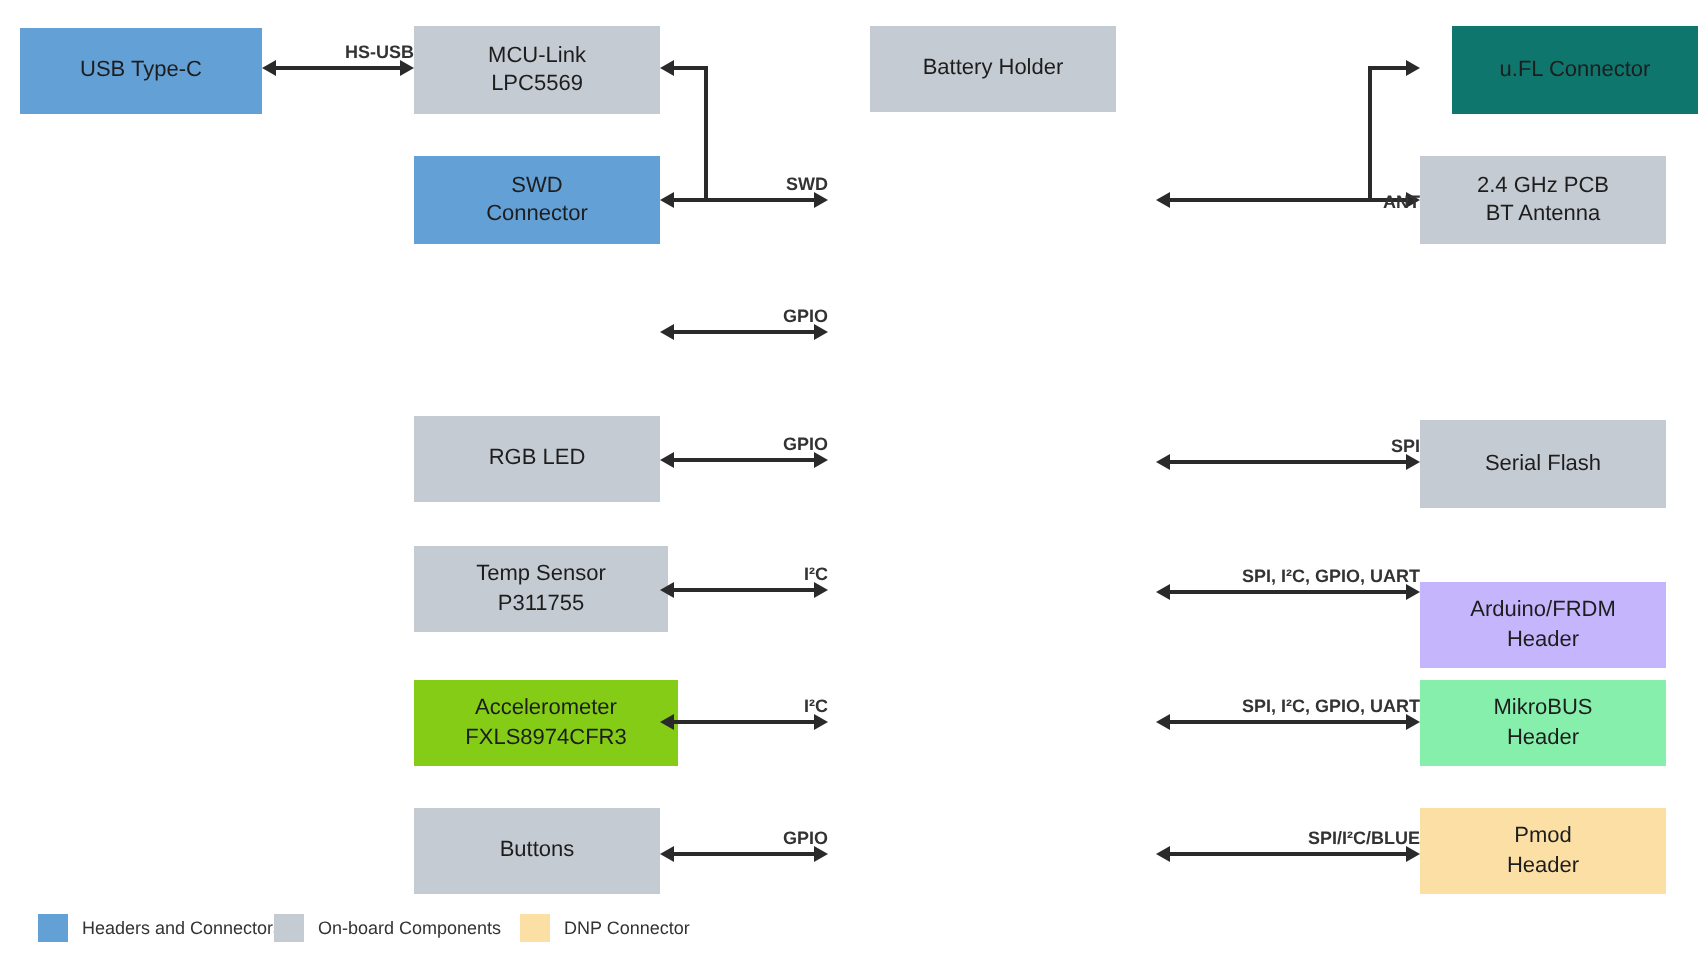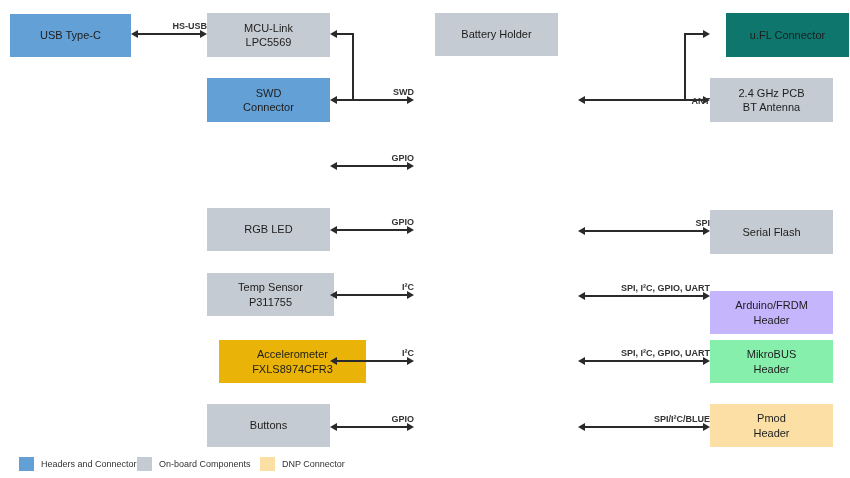--- a/index.html
+++ b/index.html
@@ -41,21 +41,21 @@
 
   <div class="block" style="left: 207px; top: 78px; width: 123px; height: 44px; background-color: rgb(99, 160, 214);">SWD
 Connector</div>
 
 
   <div class="block" style="left: 207px; top: 208px; width: 123px; height: 43px; background-color: rgb(197, 203, 210);">RGB LED</div>
 
   <div class="block" style="left: 207px; top: 273px; width: 127px; height: 43px; background-color: rgb(197, 203, 210);">Temp Sensor
 P311755</div>
 
-  <div class="block" style="left: 219px; top: 340px; width: 147px; height: 43px; background-color: #eab308;">Accelerometer
+  <div class="block" style="left: 207px; top: 340px; width: 132px; height: 43px; background-color: #84cc16;">Accelerometer
 FXLS8974CFR3</div>
 
   <div class="block" style="left: 207px; top: 404px; width: 123px; height: 43px; background-color: rgb(197, 203, 210);">Buttons</div>
 
   <div class="block" style="left: 435px; top: 13px; width: 123px; height: 43px; background-color: rgb(197, 203, 210);">Battery Holder</div>
 
 
   <div class="block" style="left: 710px; top: 13px; width: 123px; height: 44px; background-color: #0f766e; margin-left: 16px;">u.FL Connector</div>
 
   <div class="block" style="left: 710px; top: 78px; width: 123px; height: 44px; background-color: rgb(197, 203, 210); text-align: center;">2.4 GHz PCB

